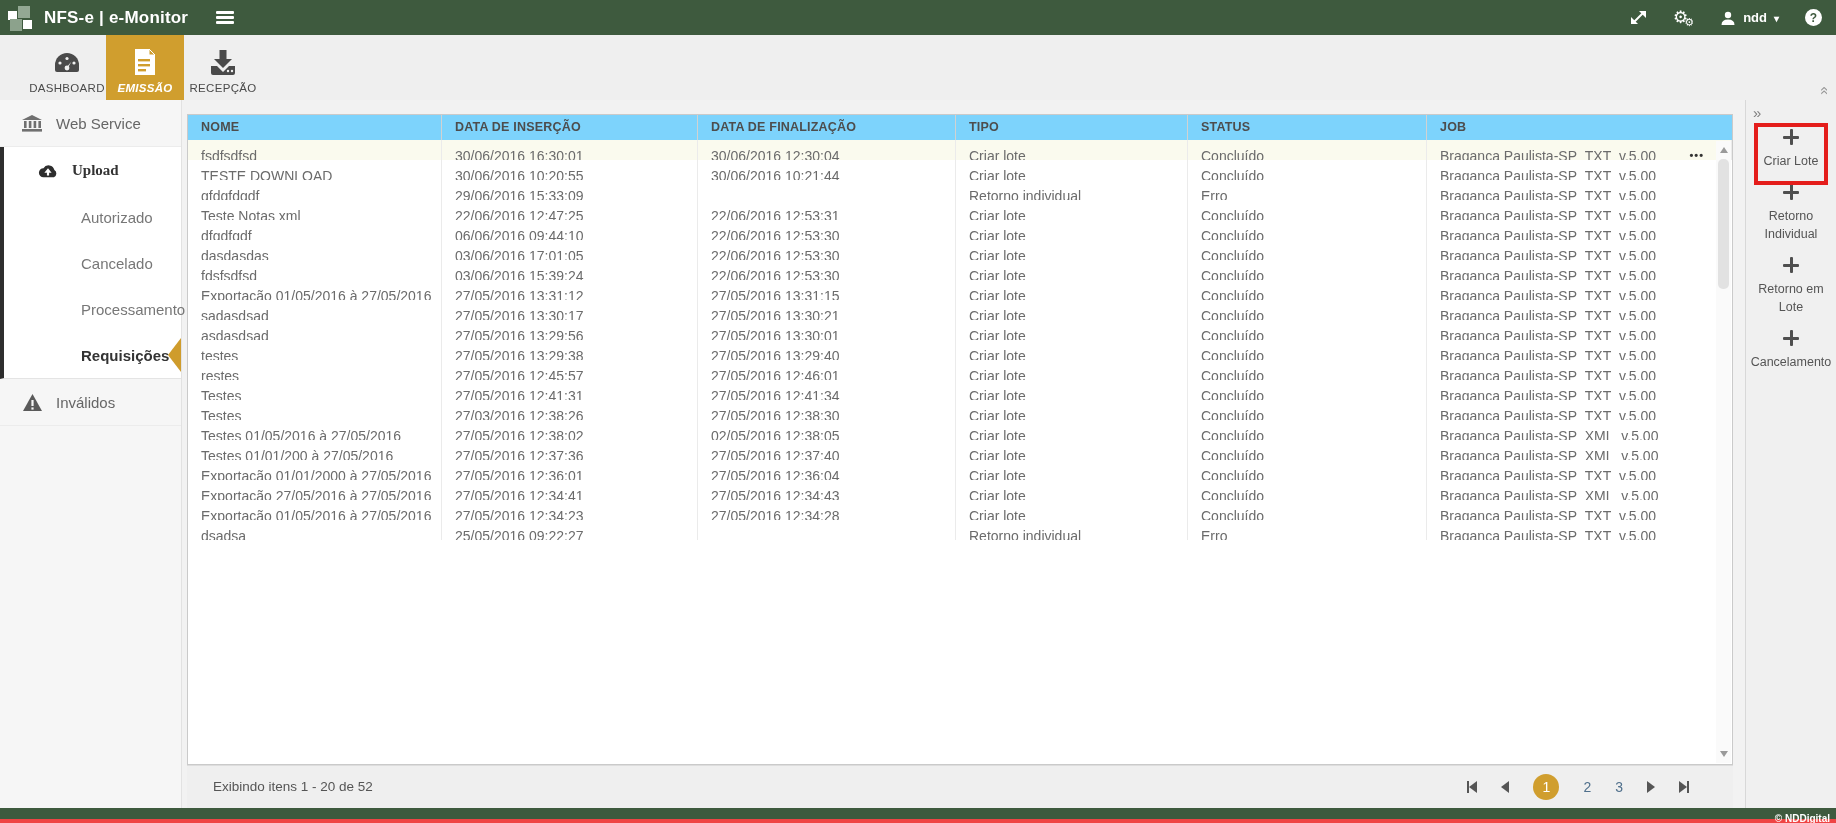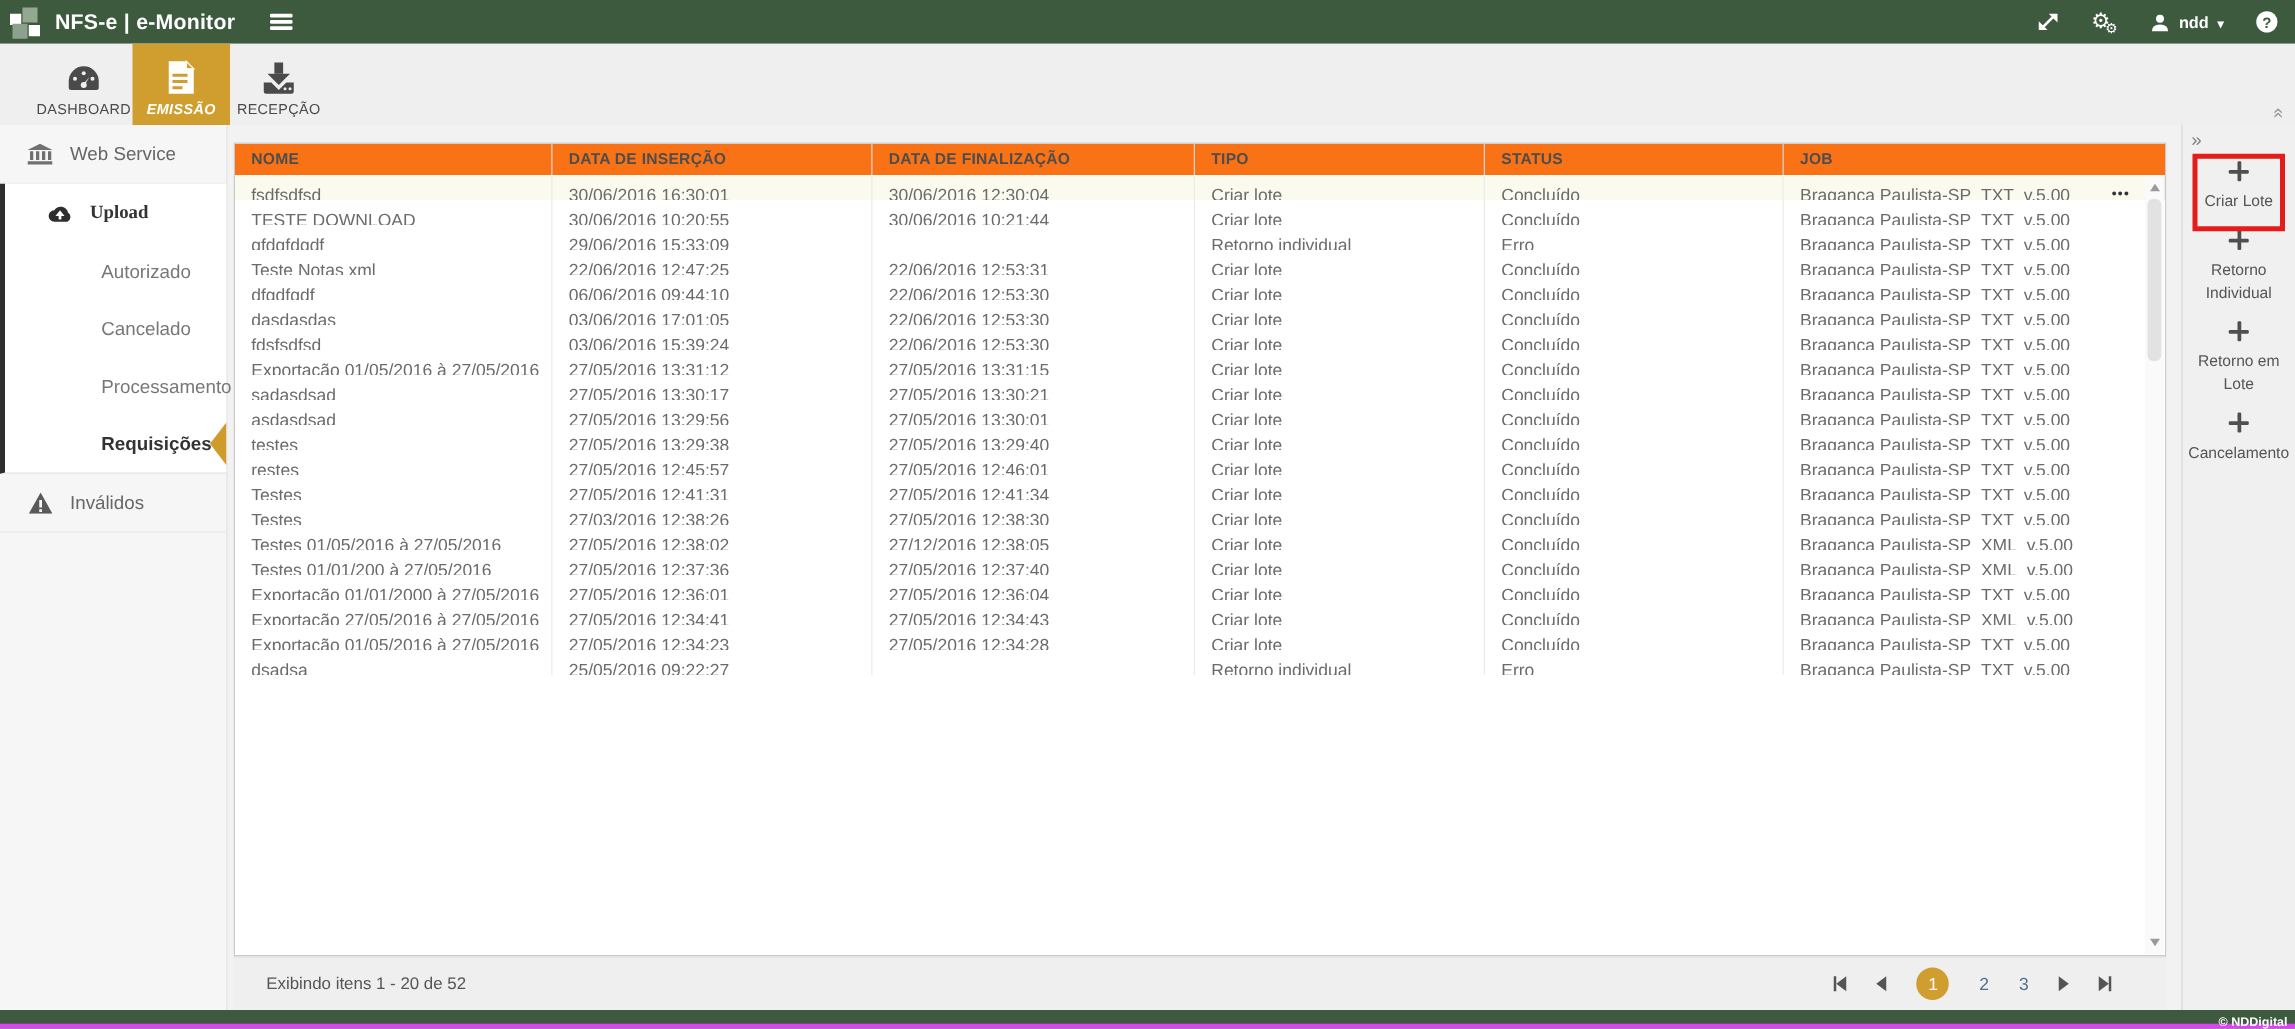--- a/index.html
+++ b/index.html
@@ -46,21 +46,21 @@
   .upload-group .side-item .s-label { color: #333; font-weight: bold; }
   .side-sub { height: 46px; display: flex; align-items: center; padding-left: 77px; cursor: pointer; position: relative; }
   .side-sub .s-label { font-size: 15px; color: #777; }
   .side-sub.active .s-label { color: #333; font-weight: bold; }
   .side-marker { position: absolute; right: 0; top: 50%; transform: translateY(-50%); width: 0; height: 0; border-top: 17px solid transparent; border-bottom: 17px solid transparent; border-right: 13px solid #CF9C2C; }
   .s-icon { display: flex; align-items: center; justify-content: center; width: 20px; }
 
   
   .main { flex: 1; display: flex; flex-direction: column; padding: 14px 12px 0 5px; min-width: 0; }
   .table-card { background: #fff; border: 1px solid #CACACA; height: 665px; position: relative; overflow: hidden; }
-  .thead { display: grid; grid-template-columns: 254px 256px 258px 232px 239px auto; height: 25px; background: #f97316; }
+  .thead { display: grid; grid-template-columns: 254px 256px 258px 232px 239px auto; height: 25px; background: #7dd3fc; }
   .th { font-size: 12.5px; font-weight: bold; color: #4d4d4d; line-height: 25px; padding-left: 13px; border-right: 1px solid #D2D2D2; letter-spacing: .2px; cursor: pointer; white-space: nowrap; overflow: hidden; }
   .th:last-child { border-right: none; }
   .trow { display: grid; grid-template-columns: 254px 256px 258px 232px 239px auto; height: 20px; position: relative; cursor: pointer; }
   .trow.selected { background: #FAFAEE; }
   .cell { font-size: 14px; color: #6b6b6b; line-height: 32px; padding-left: 13px; border-right: 1px solid #EBEBEB; white-space: nowrap; overflow: hidden; }
   .cell:last-child { border-right: none; }
   .row-menu { position: absolute; right: 28px; top: 0; line-height: 30px; font-size: 11px; letter-spacing: 1px; color: #333; font-weight: bold; cursor: pointer; }
 
   
   .scrollbar { position: absolute; top: 26px; right: 1px; bottom: 1px; width: 15px; background: #FAFAFA; }
@@ -87,21 +87,21 @@
   .panel-btn { width: 100%; text-align: center; margin-top: 14px; cursor: pointer; }
   .panel-btn:first-of-type { margin-top: 7px; }
   .plus-icon { display: block; width: 16px; height: 16px; margin: 0 auto 7px; position: relative; }
   .plus-icon::before, .plus-icon::after { content: ""; position: absolute; background: #4f4f4f; border-radius: 1px; }
   .plus-icon::before { left: 0; top: 6.5px; width: 16px; height: 3.5px; }
   .plus-icon::after { left: 6.5px; top: 0; width: 3.5px; height: 16px; }
   .pb-label { font-size: 12.5px; color: #555; line-height: 18px; display: block; padding: 0 3px; }
   .annotation { position: absolute; left: 8px; top: 23px; width: 74px; height: 62px; border: 4px solid #E41D1B; pointer-events: none; }
 
   
-  .footer { height: 15px; background: #3E5A3E; border-bottom: 4px solid #d946ef; text-align: right; }
+  .footer { height: 15px; background: #3E5A3E; border-bottom: 4px solid #ef4444; text-align: right; }
   .footer span { font-size: 10px; font-weight: bold; color: #fff; line-height: 11px; margin-right: 6px; }
 
   svg { display: block; }
 </style>
 </head>
 <body>
 
 <div class="topbar">
   <div class="logo">
       <i class="sq1"></i>
@@ -357,21 +357,21 @@
             <div class="cell">Testes</div>
             <div class="cell">27/03/2016 12:38:26</div>
             <div class="cell">27/05/2016 12:38:30</div>
             <div class="cell">Criar lote</div>
             <div class="cell">Concluído</div>
             <div class="cell">Braganca Paulista-SP_TXT_v.5.00</div>
           </div>
           <div class="trow">
             <div class="cell">Testes 01/05/2016 à 27/05/2016</div>
             <div class="cell">27/05/2016 12:38:02</div>
-            <div class="cell">27/12/2016 12:38:05</div>
+            <div class="cell">02/05/2016 12:38:05</div>
             <div class="cell">Criar lote</div>
             <div class="cell">Concluído</div>
             <div class="cell">Braganca Paulista-SP_XML_v.5.00</div>
           </div>
           <div class="trow">
             <div class="cell">Testes 01/01/200 à 27/05/2016</div>
             <div class="cell">27/05/2016 12:37:36</div>
             <div class="cell">27/05/2016 12:37:40</div>
             <div class="cell">Criar lote</div>
             <div class="cell">Concluído</div>

